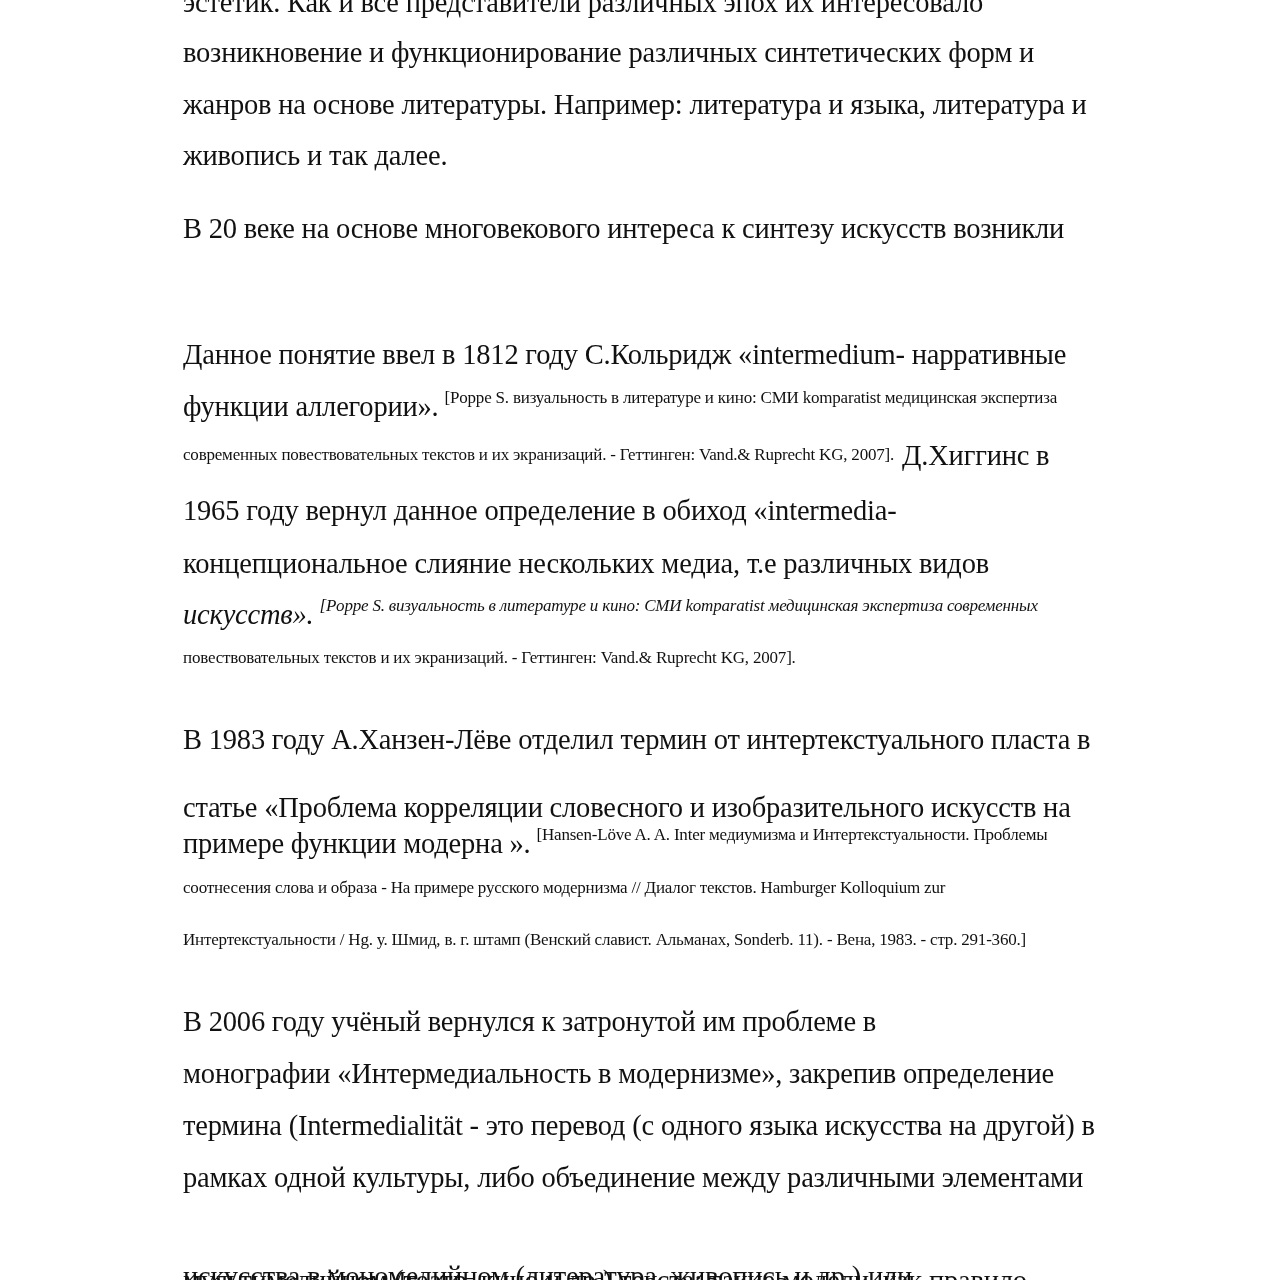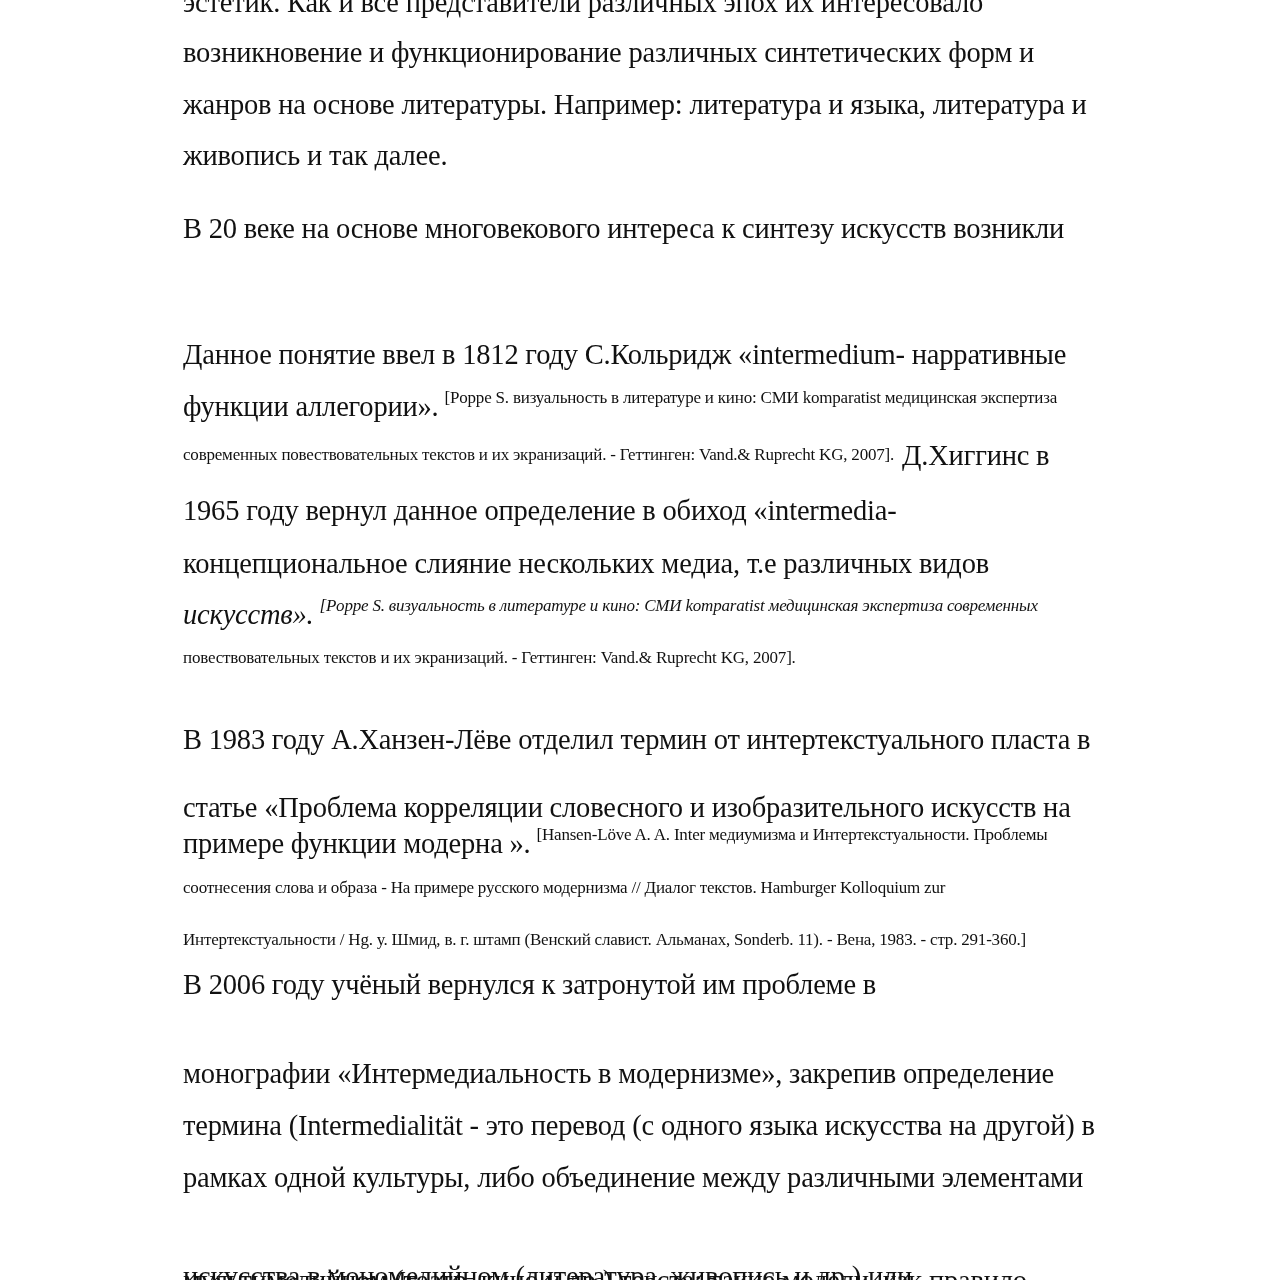--- a/index.html
+++ b/index.html
@@ -81,20 +81,20 @@
   <div class="fn-line" style="top:647px;">повествовательных текстов и их экранизаций. - Геттинген: Vand.&amp; Ruprecht KG, 2007].</div>
 
   <div class="line" style="top:723px;">В 1983 году А.Ханзен-Лёве отделил термин от интертекстуального пласта в</div>
   <div class="line" style="top:775px;margin-top:16px;">статье «Проблема  корреляции словесного и изобразительного искусств на</div>
   <div class="line" style="top:827px;">
     <span>примере функции модерна ».</span><span class="fn-sup">[Hansen-Löve A. A. Inter медиумизма и Интертекстуальности. Проблемы</span>
   </div>
   <div class="fn-line" style="top:877px;">соотнесения слова и образа - На примере русского модернизма // Диалог текстов. Hamburger Kolloquium zur</div>
   <div class="fn-line" style="top:929px;">Интертекстуальности / Hg. у. Шмид, в. г. штамп (Венский славист. Альманах, Sonderb. 11). - Вена, 1983. - стр. 291-360.]</div>
 
-  <div class="line" style="top:968px;">В 2006 году учёный вернулся к затронутой им проблеме в</div>
+  <div class="line" style="top:1005px;">В 2006 году учёный вернулся к затронутой им проблеме в</div>
   <div class="line" style="top:1057px;">монографии «Интермедиальность в модернизме», закрепив определение</div>
   <div class="line" style="top:1109px;">термина (Intermedialität - это перевод (с одного языка искусства  на другой) в</div>
   <div class="line" style="top:1161px;">рамках одной культуры, либо объединение между различными элементами</div>
   <div class="line" style="top:1260px;text-align:right;">искусства в мономедийном (литература, живопись и др.) или</div>
   <div class="line" style="top:1264px;">мультимедийном (театр, кино и др.) текста: такие модели, как правило</div>
 
 </div>
 
 </body></html>

